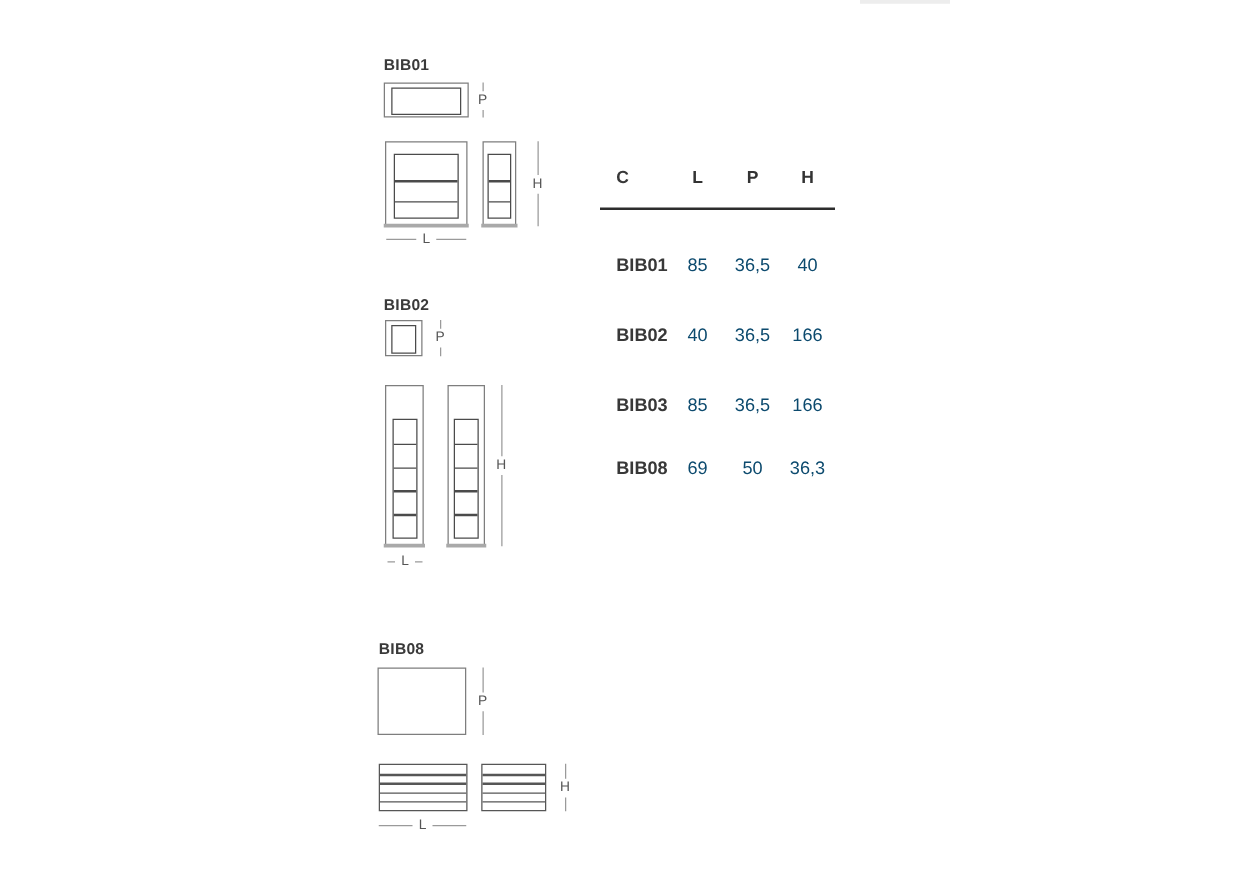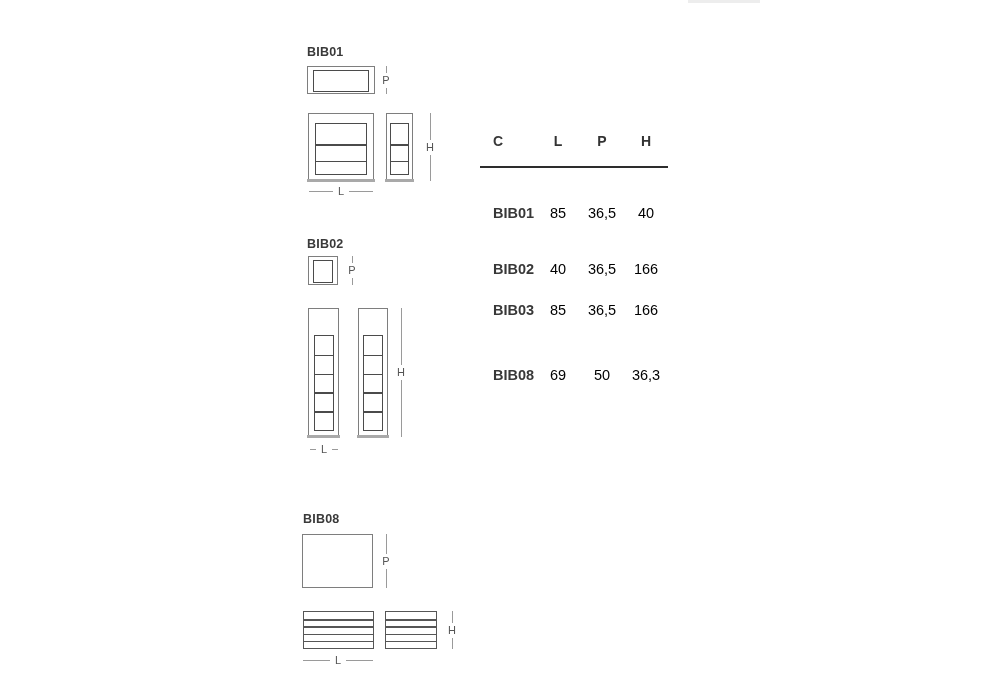--- a/index.html
+++ b/index.html
@@ -29,21 +29,21 @@
   .vdim .seg{ width:1px; background:#9a9a9a; flex:1; }
   .vdim .lbl{ font-size:11px; color:#555555; line-height:1; padding:2px 0; }
   .hdim{ position:absolute; display:flex; align-items:center; }
   .hdim .seg{ height:1px; background:#9a9a9a; flex:1; }
   .hdim .lbl{ font-size:11px; color:#555555; line-height:1; padding:0 5px; }
 
   
   .tbl{ position:absolute; left:480px; top:130px; width:194px; height:270px; }
   .trow{ position:absolute; left:0; display:grid; grid-template-columns:56px 44px 44px 44px; width:194px; }
   .trow .c1{ text-align:left; padding-left:13px; font-weight:bold; color:#383838; }
-  .trow .cx{ text-align:center; color:#000000; }
+  .trow .cx{ text-align:center; color:#0c4a6e; }
   .thead{ font-size:14px; font-weight:bold; color:#333333; }
   .thead .cx{ font-weight:bold; color:#333333; }
   .tvals{ font-size:14.5px; }
   .rule{ position:absolute; left:0; top:36px; width:188px; height:2px; background:#2d2d2d; }
 
   
   .top-strip{ position:absolute; left:688px; top:0; width:72px; height:3px; background:#ededed; }
 </style>
 </head>
 <body>
@@ -186,21 +186,21 @@
       <div class="cx">85</div>
       <div class="cx">36,5</div>
       <div class="cx">40</div>
     </div>
     <div class="trow tvals" style="top:131px;">
       <div class="c1">BIB02</div>
       <div class="cx">40</div>
       <div class="cx">36,5</div>
       <div class="cx">166</div>
     </div>
-    <div class="trow tvals" style="top:172px;">
+    <div class="trow tvals" style="top:187px;">
       <div class="c1">BIB03</div>
       <div class="cx">85</div>
       <div class="cx">36,5</div>
       <div class="cx">166</div>
     </div>
     <div class="trow tvals" style="top:237px;">
       <div class="c1">BIB08</div>
       <div class="cx">69</div>
       <div class="cx">50</div>
       <div class="cx">36,3</div>

